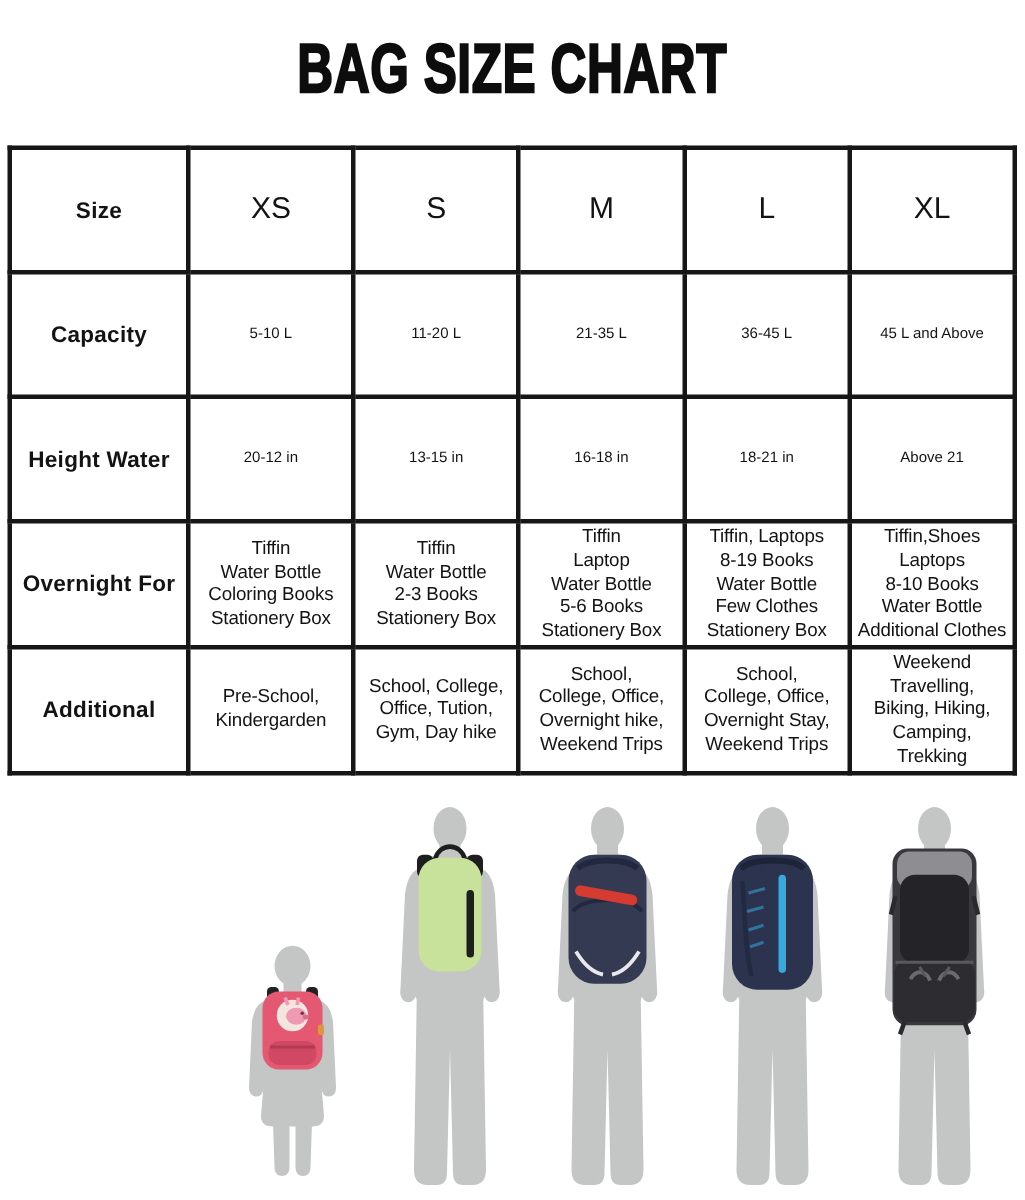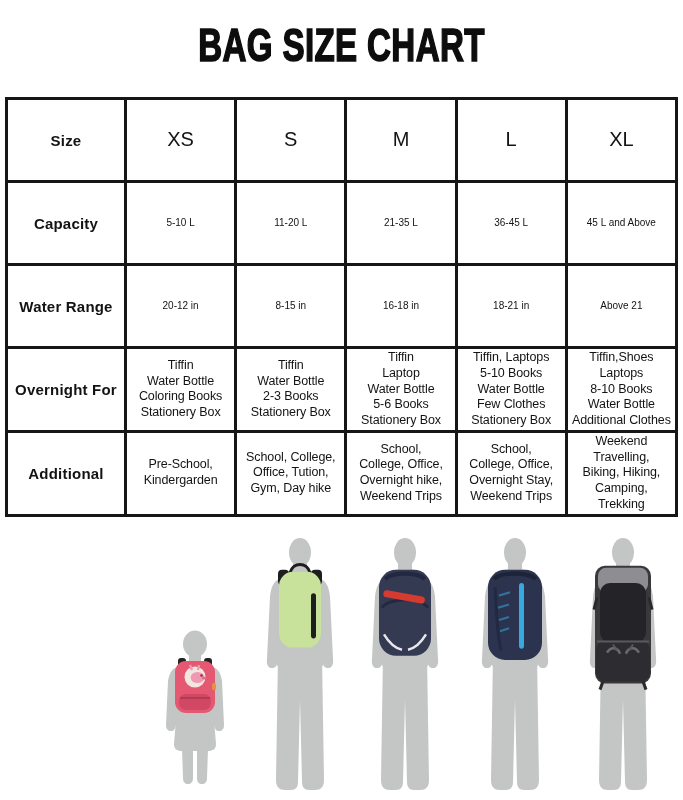--- a/index.html
+++ b/index.html
@@ -65,44 +65,44 @@
     </tr>
     <tr class="row-capacity">
       <th>Capacity</th>
       <td>5-10 L</td>
       <td>11-20 L</td>
       <td>21-35 L</td>
       <td>36-45 L</td>
       <td>45 L and Above</td>
     </tr>
     <tr class="row-height">
-      <th>Water Range</th>
+      <th>Height Water</th>
       <td>20-12 in</td>
-      <td>8-15 in</td>
+      <td>13-15 in</td>
       <td>16-18 in</td>
       <td>18-21 in</td>
       <td>Above 21</td>
     </tr>
     <tr class="row-suitable">
       <th>Overnight For</th>
       <td>Tiffin
 Water Bottle
 Coloring Books
 Stationery Box</td>
       <td>Tiffin
 Water Bottle
 2-3 Books
 Stationery Box</td>
       <td>Tiffin
 Laptop
 Water Bottle
 5-6 Books
 Stationery Box</td>
       <td>Tiffin, Laptops
-5-10 Books
+8-19 Books
 Water Bottle
 Few Clothes
 Stationery Box</td>
       <td>Tiffin,Shoes
 Laptops
 8-10 Books
 Water Bottle
 Additional Clothes</td>
     </tr>
     <tr class="row-occasions">

